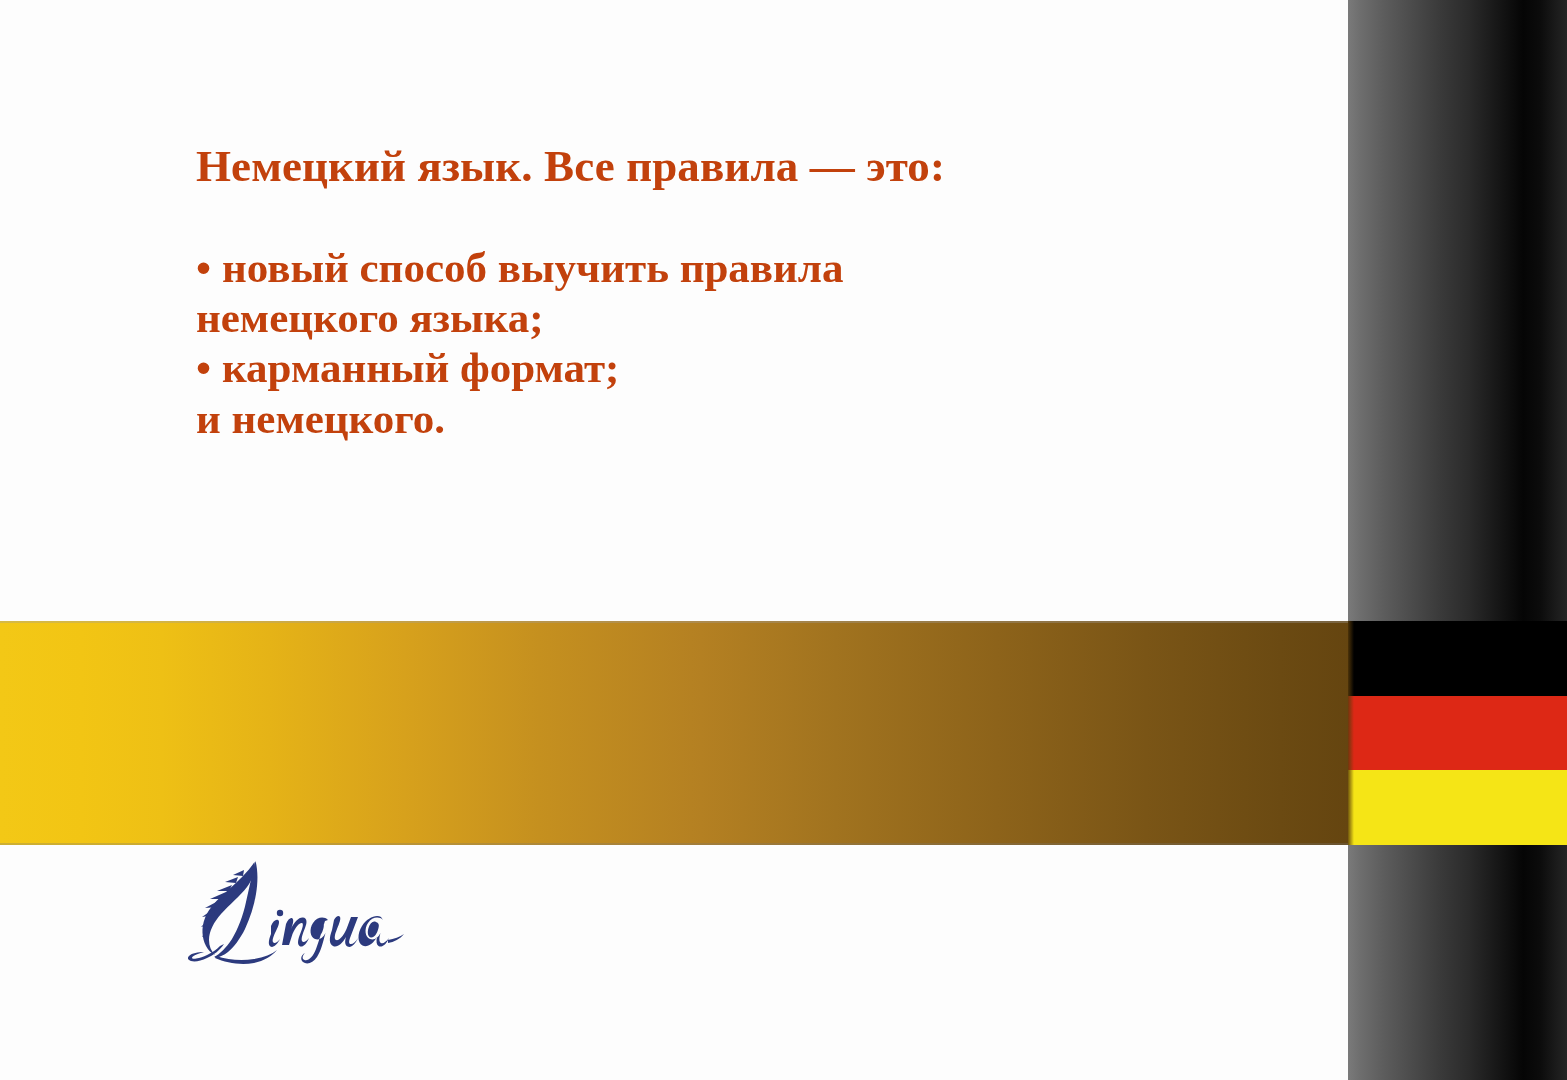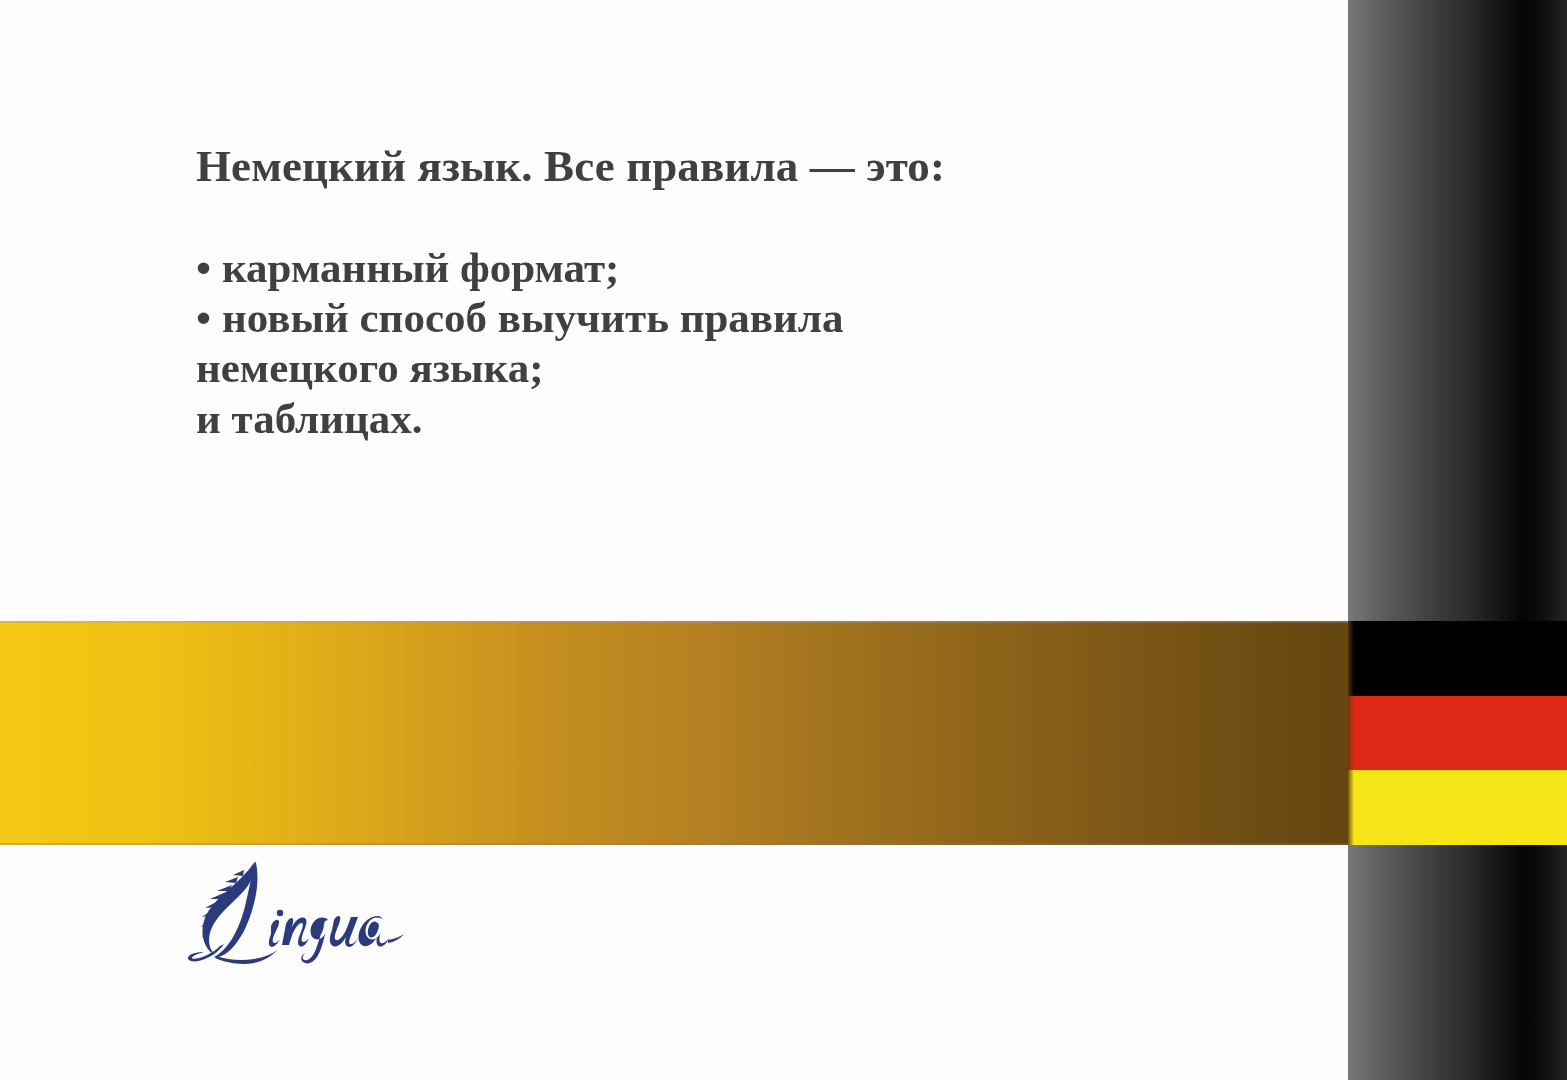--- a/index.html
+++ b/index.html
@@ -97,21 +97,21 @@
     background: linear-gradient(to right, rgba(90,60,10,0.85), rgba(90,60,10,0));
     pointer-events: none;
   }
 
   
   .text-block {
     position: absolute;
     left: 196px;
     top: 143px;
     width: 1060px;
-    color: #404040;
+    color: #c2410c;
   }
   .headline {
     font-size: 45px;
     font-weight: bold;
     line-height: 1.06;
     letter-spacing: 0.1px;
     white-space: nowrap;
   }
   .spacer-lg { height: 52px; }
   .spacer-md { height: 60px; }
@@ -171,33 +171,33 @@
   <div class="text-block">
 
     <div class="headline">Немецкий язык. Все правила — это:</div>
 
     <div class="spacer-lg"></div>
 
     <div class="bullet-list">
 
       <div>
         <span class="bullet-line">
-          <span class="dot">•</span><span>карманный формат;</span>
-        </span>
-      </div>
-
-      <div>
-        <span class="bullet-line">
           <span class="dot">•</span><span>новый способ выучить правила</span>
         </span>
         <span class="cont-line">немецкого языка;</span>
       </div>
 
       <div>
-        <span class="cont-line">и таблицах.</span>
+        <span class="bullet-line">
+          <span class="dot">•</span><span>карманный формат;</span>
+        </span>
+      </div>
+
+      <div>
+        <span class="cont-line">и немецкого.</span>
       </div>
 
     </div>
 
     <div class="spacer-md"></div>
 
 
   </div>
 
   <div class="logo">

